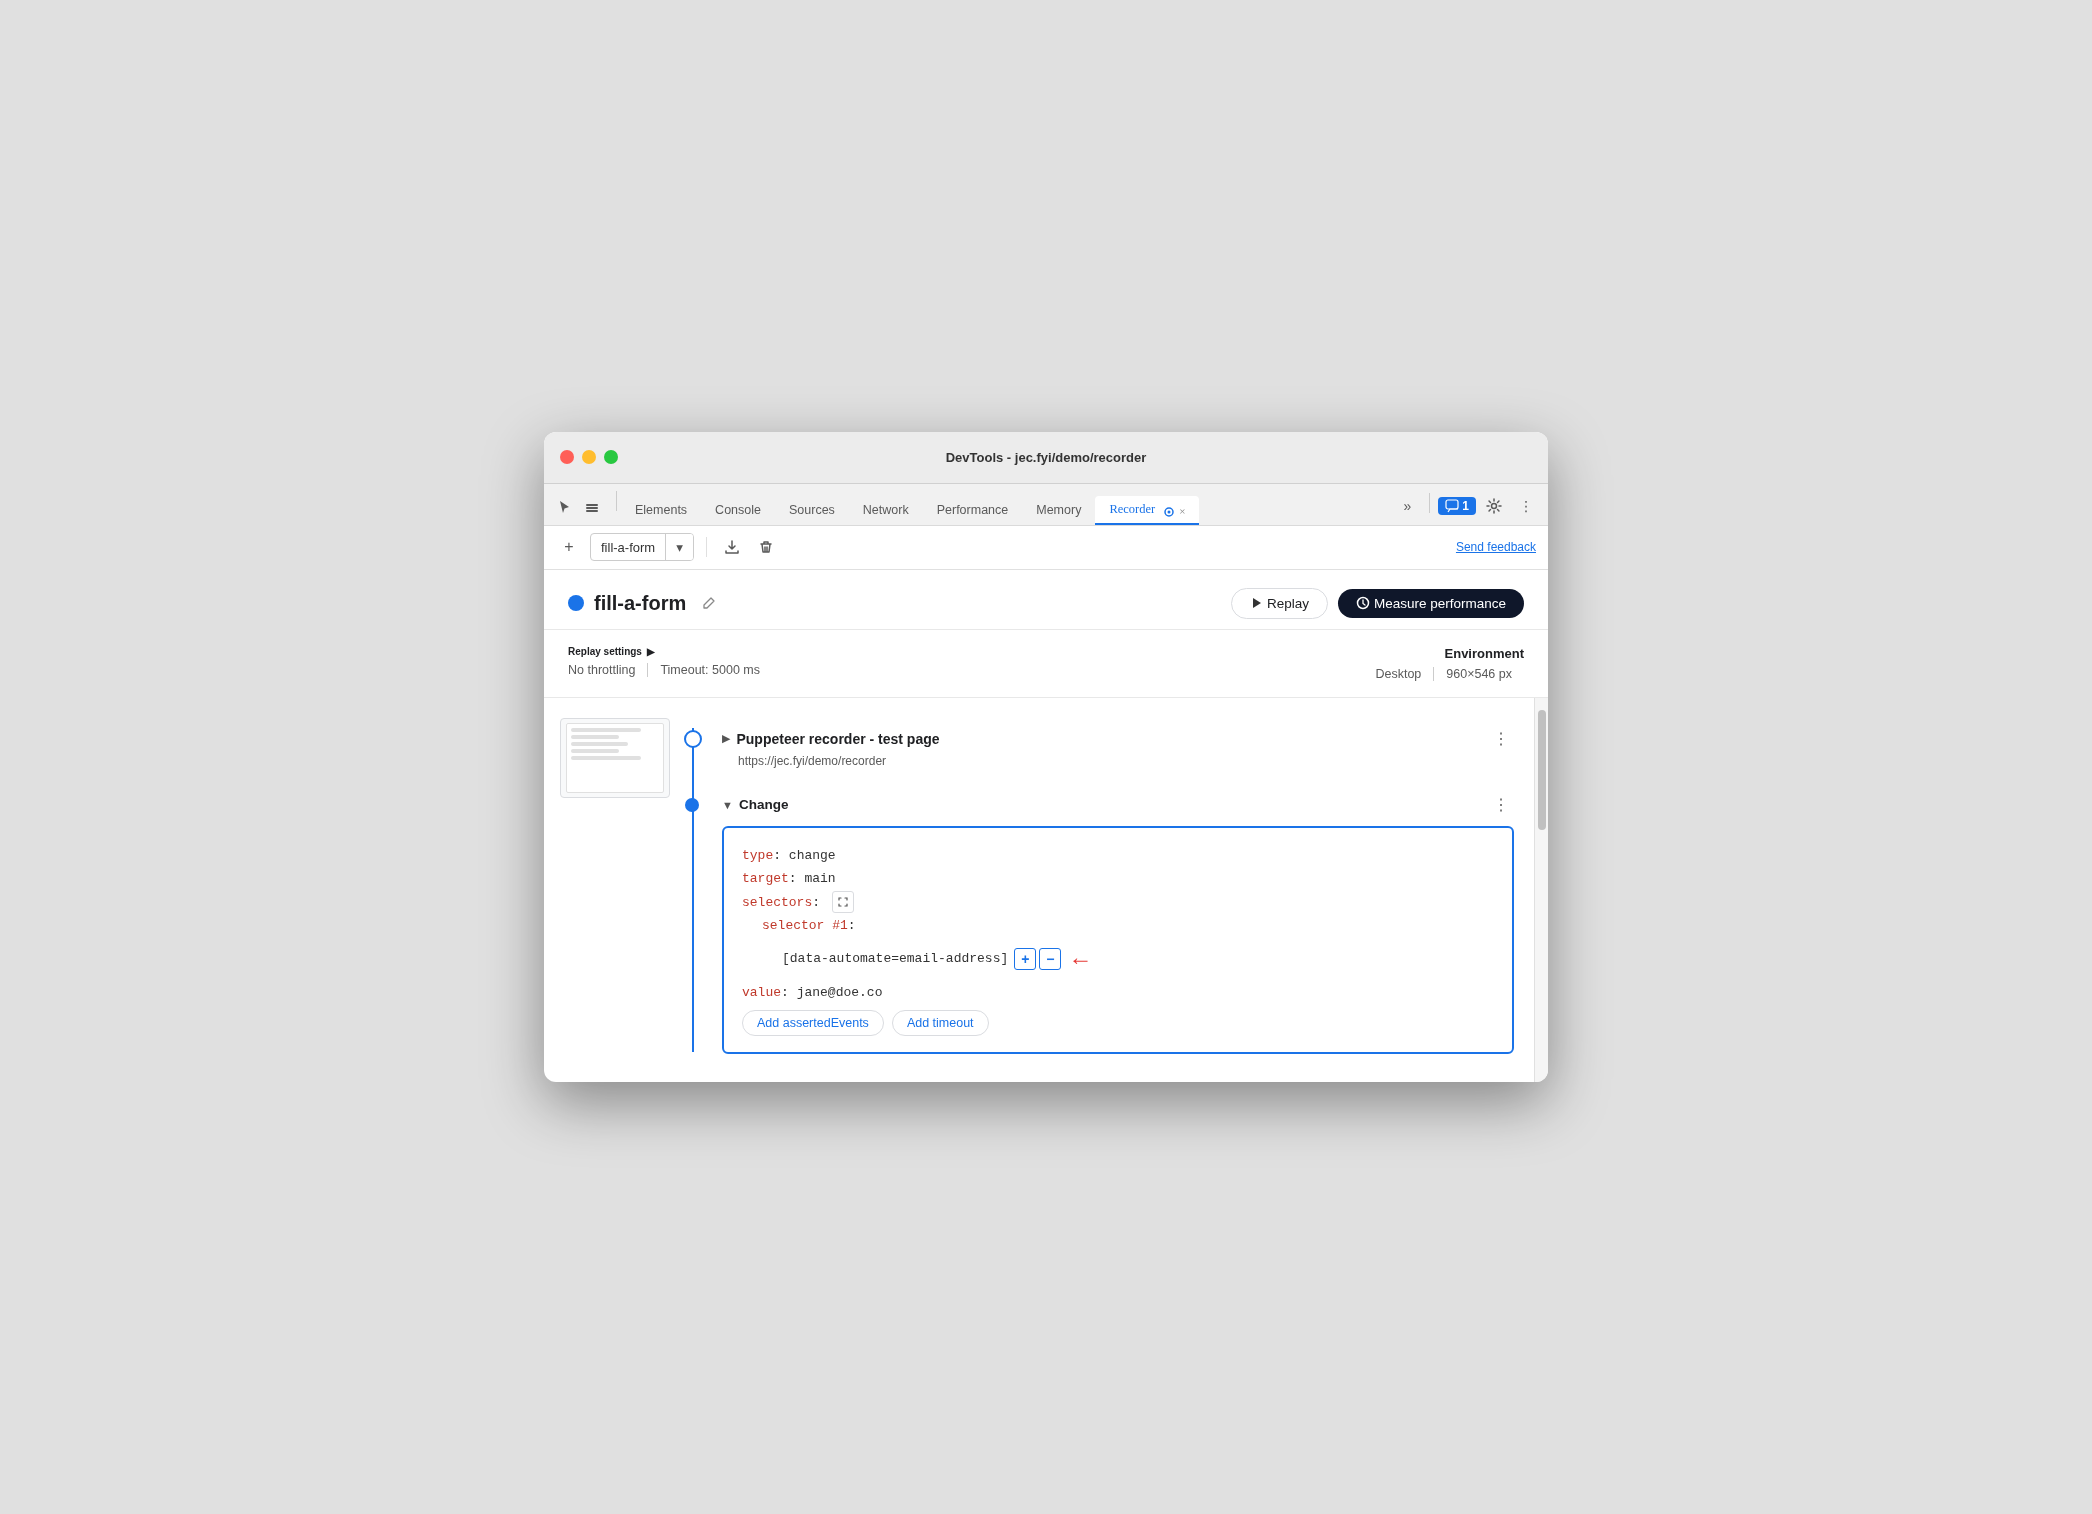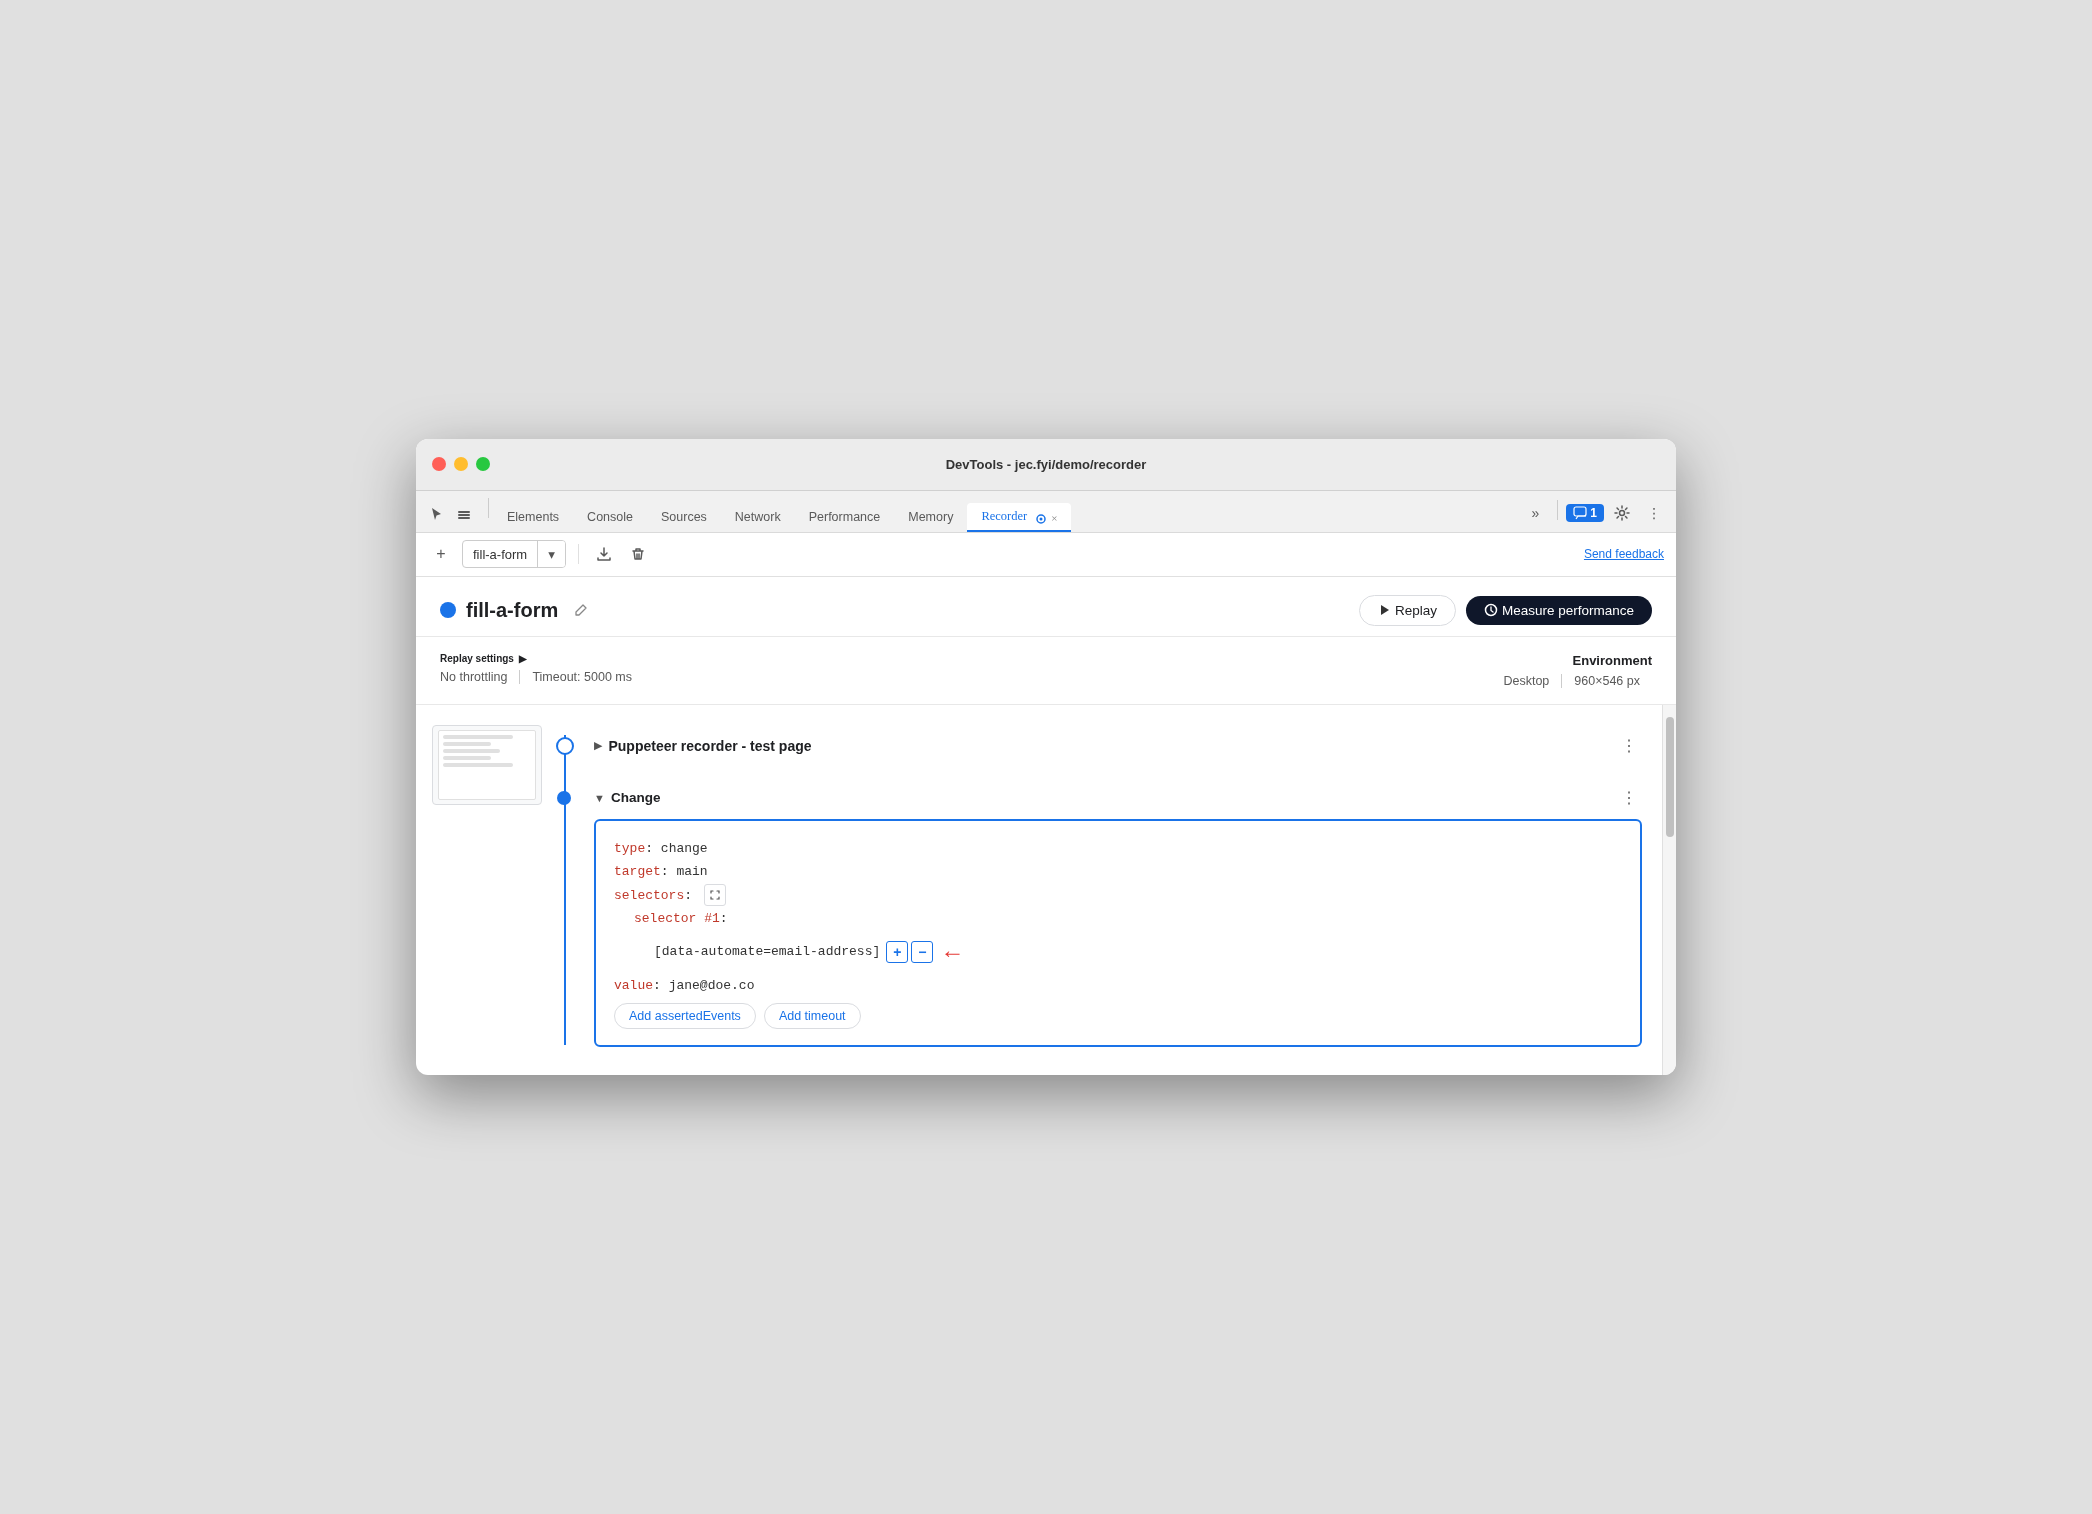--- a/index.html
+++ b/index.html
@@ -5,21 +5,21 @@
     * { box-sizing: border-box; margin: 0; padding: 0; }
     body {
       background: #e0e0e0;
       display: flex;
       justify-content: center;
       align-items: center;
       min-height: 100vh;
       font-family: -apple-system, BlinkMacSystemFont, 'Segoe UI', sans-serif;
     }
     .window {
-      width: 1260px;
+      width: 1004px;
       background: #ffffff;
       border-radius: 12px;
       box-shadow: 0 20px 60px rgba(0,0,0,0.4);
       overflow: hidden;
       display: flex;
       flex-direction: column;
     }
     
     .title-bar {
       background: #ececec;
@@ -726,20 +726,21 @@
 
         <div class="timeline-line"></div>
 
         <div class="step-item">
           <div class="step-dot-outline"></div>
           <div class="step-header">
             <span class="step-expand">▶</span>
             <span class="step-title">Puppeteer recorder - test page</span>
             <button class="step-more-btn">⋮</button>
           </div>
+          <div class="step-url">https://jec.fyi/demo/recorder</div>
         </div>
 
         <div class="change-step">
           <div class="change-dot"></div>
           <div class="change-header">
             <span style="font-size:11px; color:#555; cursor:pointer;">▼</span>
             <span class="change-title">Change</span>
             <button class="step-more-btn">⋮</button>
           </div>
 

